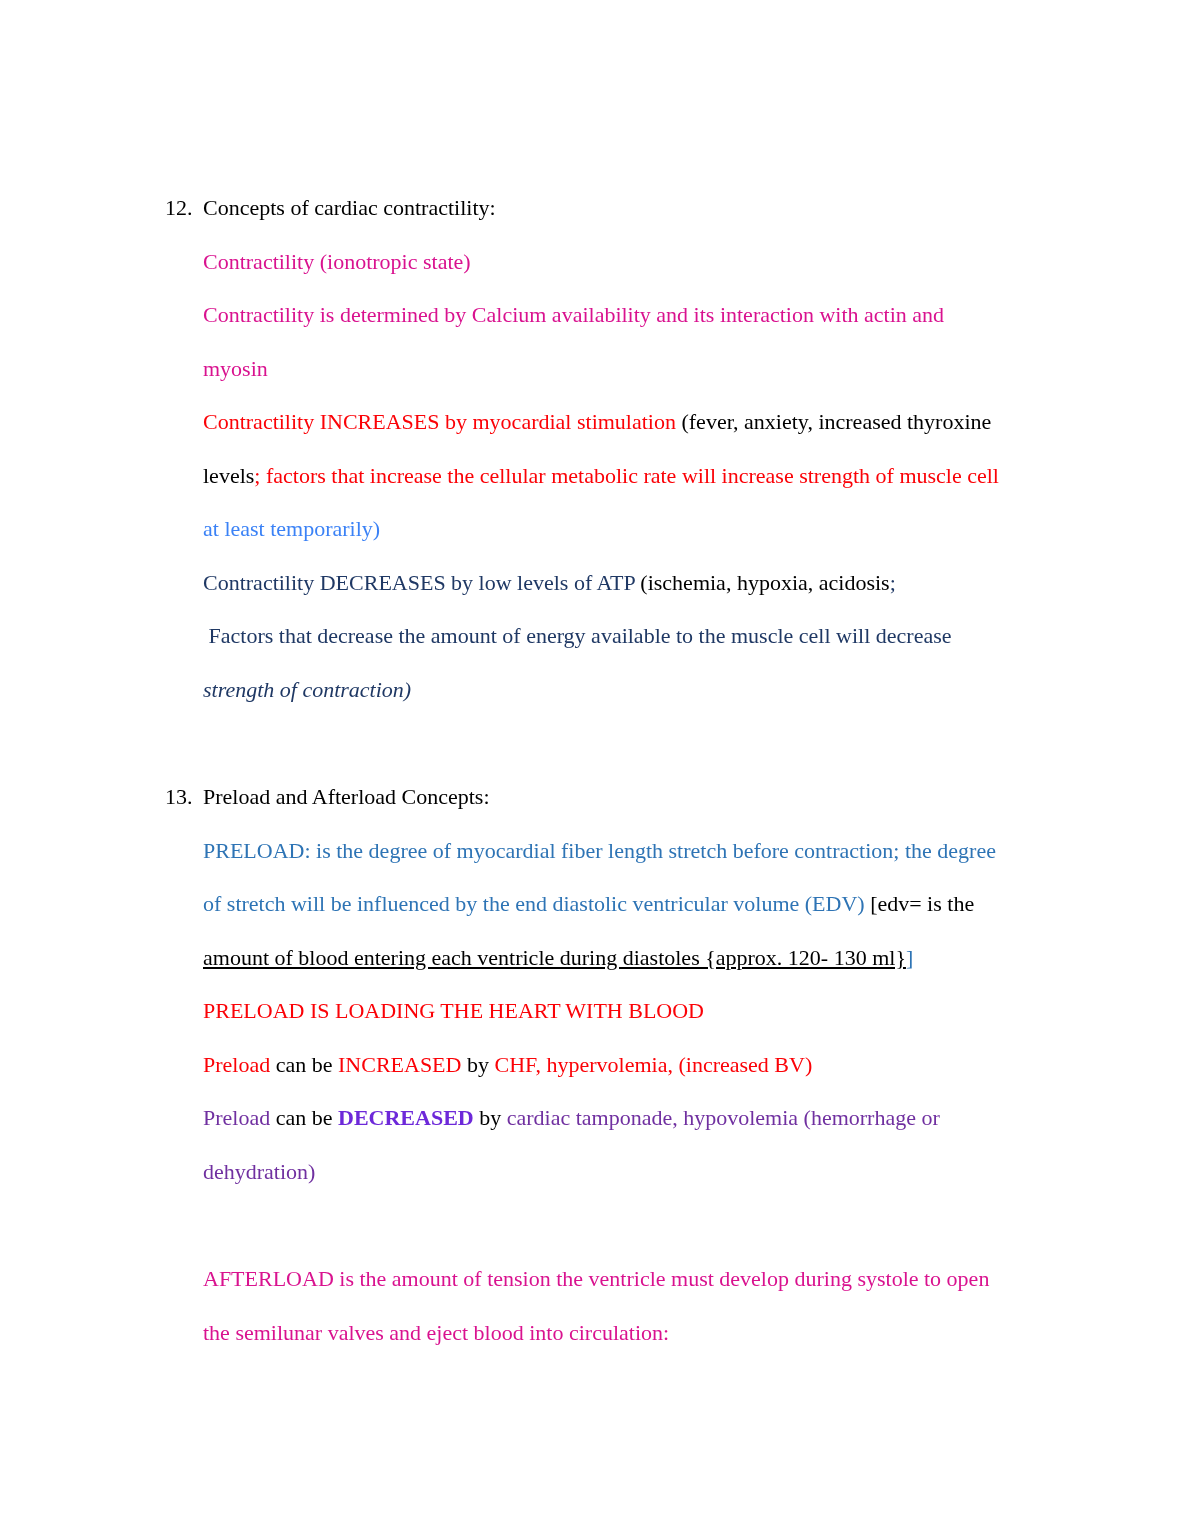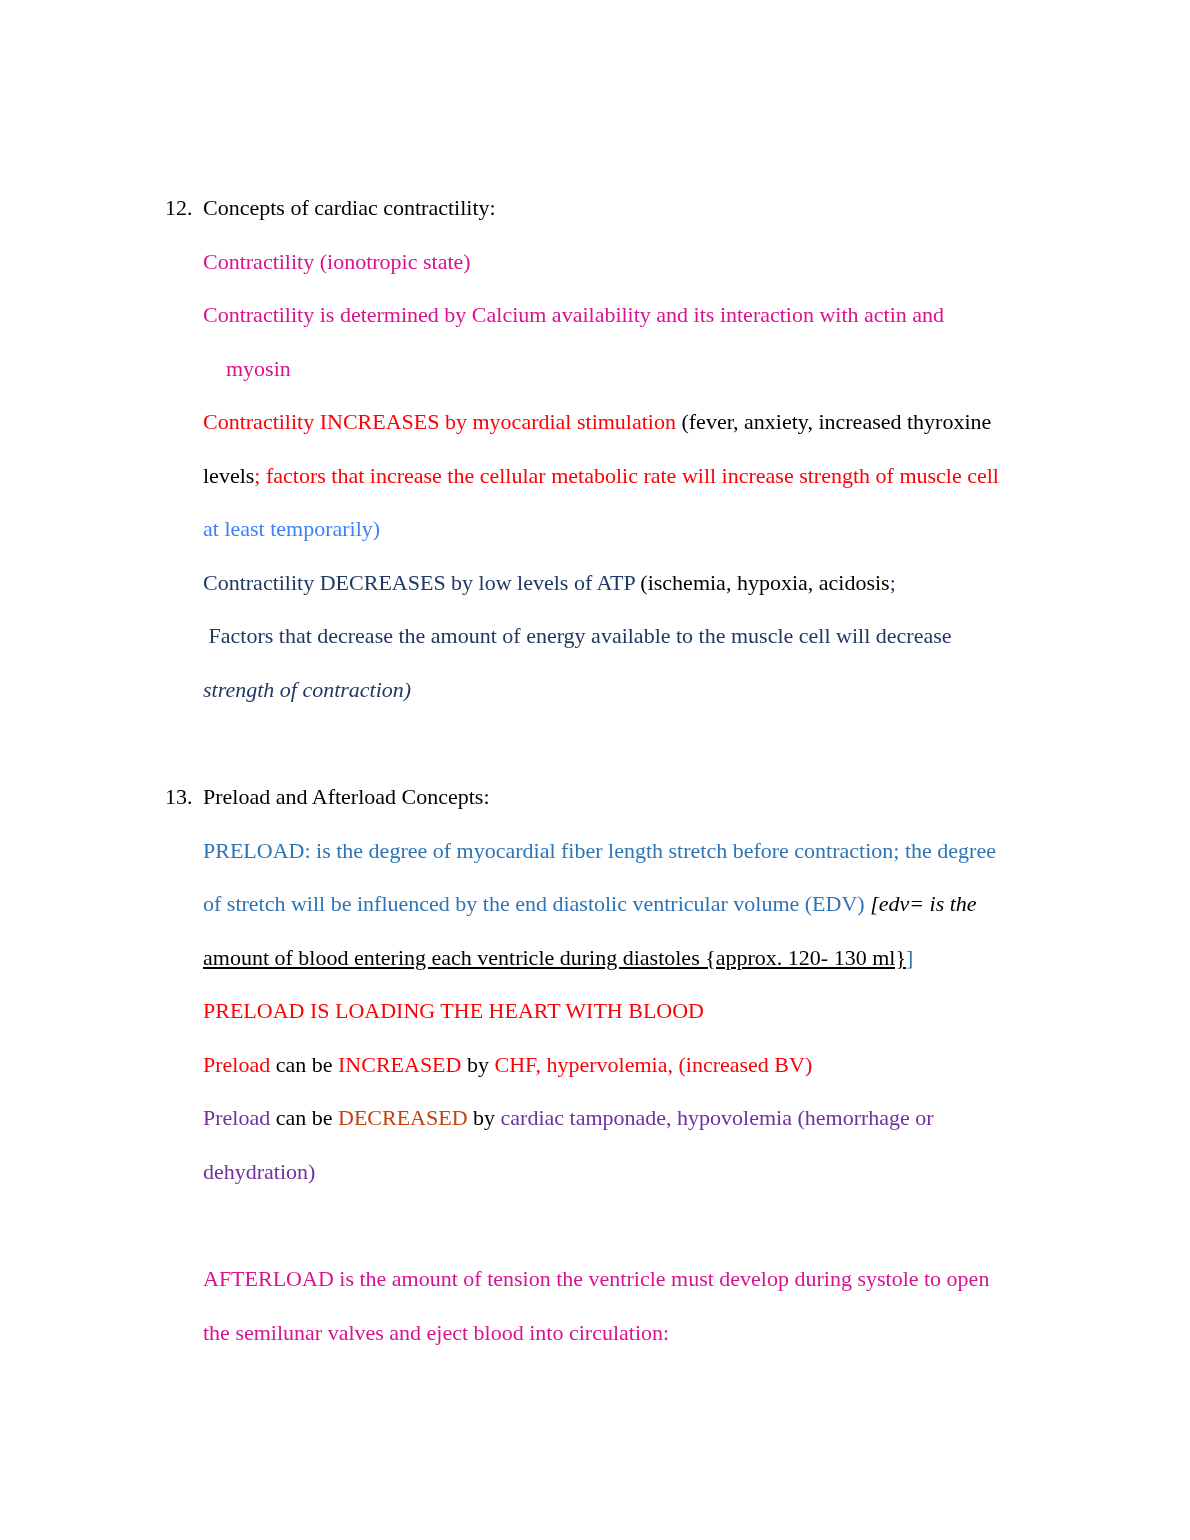--- a/index.html
+++ b/index.html
@@ -39,31 +39,31 @@
   }
 </style>
 </head>
 <body>
 
 <div class="page">
   <div class="doc">
       <div class="line"><span class="marker">12.</span><span style="color: rgb(0, 0, 0);">Concepts of cardiac contractility:</span></div>
       <div class="line"><span style="color: rgb(217, 18, 143);">Contractility (ionotropic state)</span></div>
       <div class="line"><span style="color: rgb(217, 18, 143);">Contractility is determined by Calcium availability and its interaction with actin and</span></div>
-      <div class="line"><span style="color: rgb(217, 18, 143); margin-left: 23px;">myosin</span></div>
+      <div class="line"><span style="color: rgb(217, 18, 143);">myosin</span></div>
       <div class="line"><span style="color: rgb(251, 2, 7);">Contractility INCREASES by myocardial stimulation </span><span style="color: rgb(0, 0, 0);">(fever, anxiety, increased thyroxine</span></div>
       <div class="line"><span style="color: rgb(0, 0, 0);">levels</span><span style="color: rgb(251, 2, 7);">; factors that increase the cellular metabolic rate will increase strength of muscle cell</span></div>
       <div class="line"><span style="color: #3b82f6;">at least temporarily)</span></div>
       <div class="line"><span style="color: rgb(31, 56, 100);">Contractility DECREASES by low levels of ATP </span><span style="color: rgb(0, 0, 0);">(ischemia, hypoxia, acidosis</span><span style="color: rgb(31, 56, 100);">;</span></div>
       <div class="line"><span style="color: rgb(31, 56, 100);"> Factors that decrease the amount of energy available to the muscle cell will decrease</span></div>
       <div class="line"><span style="color: rgb(31, 56, 100); font-style: italic;">strength of contraction)</span></div>
       <div class="line gap"><span class="marker">13.</span><span style="color: rgb(0, 0, 0);">Preload and Afterload Concepts:</span></div>
       <div class="line"><span style="color: rgb(46, 116, 181);">PRELOAD: is the degree of myocardial fiber length stretch before contraction; the degree</span></div>
-      <div class="line"><span style="color: rgb(46, 116, 181);">of stretch will be influenced by the end diastolic ventricular volume (EDV) </span><span style="color: rgb(0, 0, 0); font-style: italic;">[edv= is the</span></div>
+      <div class="line"><span style="color: rgb(46, 116, 181);">of stretch will be influenced by the end diastolic ventricular volume (EDV) </span><span style="color: rgb(0, 0, 0);">[edv= is the</span></div>
       <div class="line"><span style="color: rgb(0, 0, 0); text-decoration: underline;">amount of blood entering each ventricle during diastoles {approx. 120- 130 ml}</span><span style="color: rgb(46, 116, 181);">]</span></div>
       <div class="line"><span style="color: rgb(251, 2, 7);">PRELOAD IS LOADING THE HEART WITH BLOOD</span></div>
       <div class="line"><span style="color: rgb(251, 2, 7);">Preload</span><span style="color: rgb(0, 0, 0);"> can be </span><span style="color: rgb(251, 2, 7);">INCREASED</span><span style="color: rgb(0, 0, 0);"> by </span><span style="color: rgb(251, 2, 7);">CHF, hypervolemia, (increased BV)</span></div>
-      <div class="line"><span style="color: rgb(112, 48, 160);">Preload</span><span style="color: rgb(0, 0, 0);"> can be </span><span style="color: #c2410c;">DECREASED</span><span style="color: rgb(0, 0, 0);"> by </span><span style="color: rgb(112, 48, 160);">cardiac tamponade, hypovolemia (hemorrhage or</span></div>
+      <div class="line"><span style="color: rgb(112, 48, 160);">Preload</span><span style="color: rgb(0, 0, 0);"> can be </span><span style="color: #6d28d9; font-weight: bold;">DECREASED</span><span style="color: rgb(0, 0, 0);"> by </span><span style="color: rgb(112, 48, 160);">cardiac tamponade, hypovolemia (hemorrhage or</span></div>
       <div class="line"><span style="color: rgb(112, 48, 160); text-align: right;">dehydration)</span></div>
       <div class="line gap"><span style="color: rgb(217, 18, 143);">AFTERLOAD is the amount of tension the ventricle must develop during systole to open</span></div>
       <div class="line"><span style="color: rgb(217, 18, 143);">the semilunar valves and eject blood into circulation:</span></div>
     </div>
 </div>
 
 </body></html>

